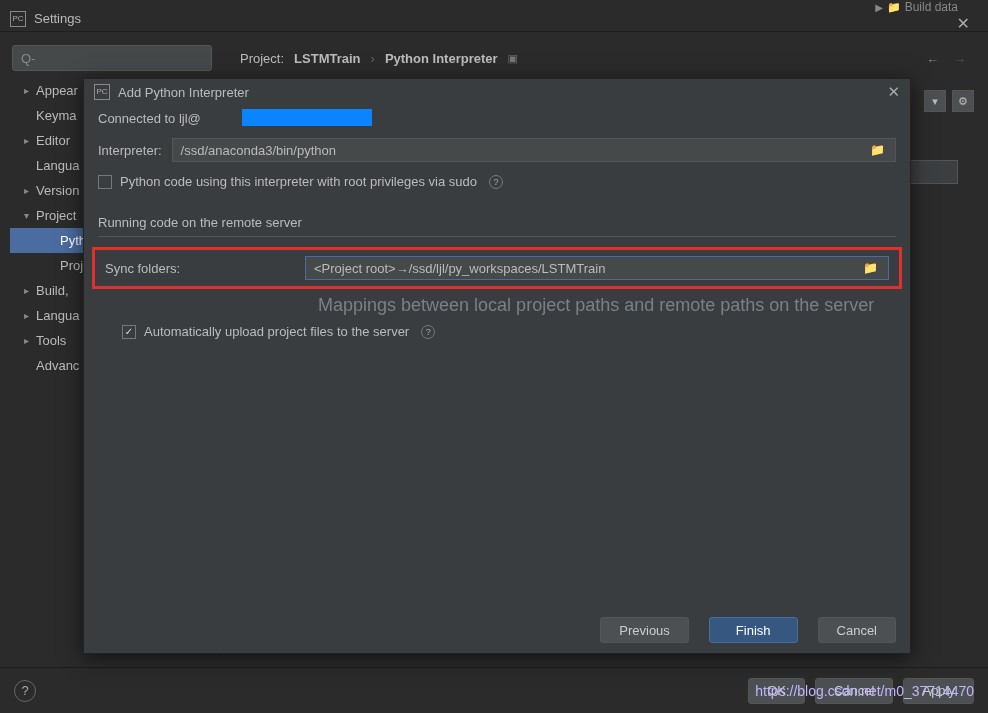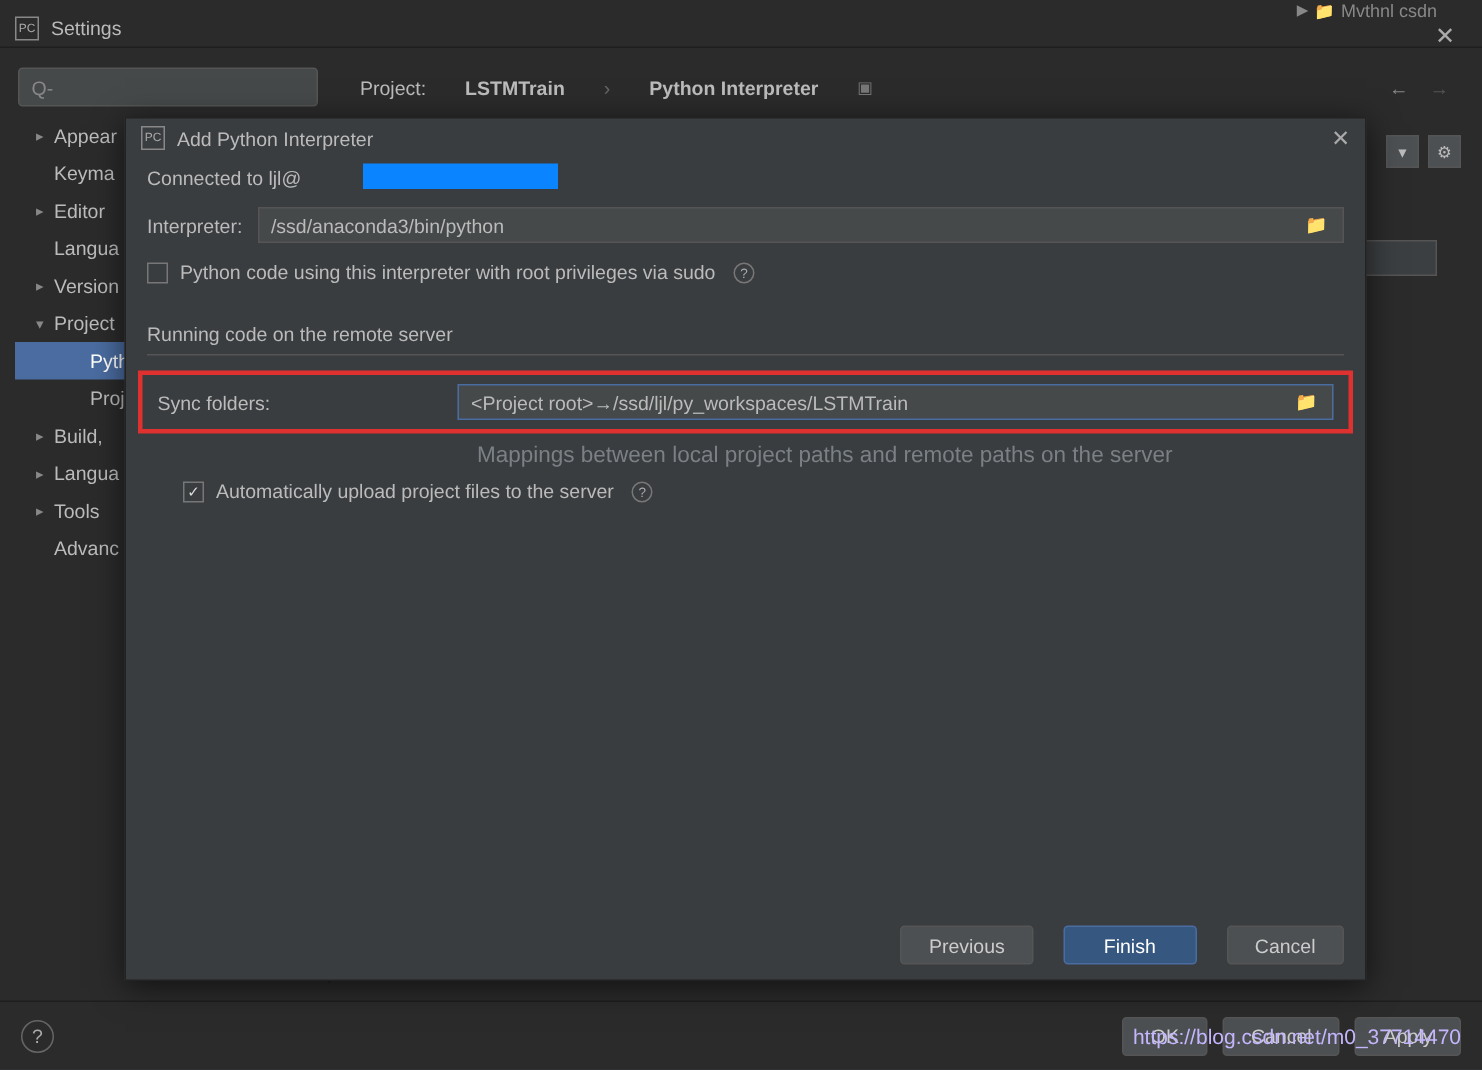--- a/index.html
+++ b/index.html
@@ -45,21 +45,21 @@
   }
   .search-box {
     width: 200px; height: 26px;
     background: #45494a;
     border: 1px solid #555;
     border-radius: 3px;
     color: #888; padding: 0 8px;
     display: flex; align-items: center;
   }
   .breadcrumb {
-    margin-left: 28px; display: flex; align-items: center; gap: 26px;
+    margin-left: 28px; display: flex; align-items: center; gap: 10px;
     font-weight: 500;
   }
   .breadcrumb .sep { color: #666; }
   .nav-arrows {
     margin-left: auto; display: flex; gap: 14px; color: #888;
     padding-right: 10px;
   }
   
   .sidebar {
     position: absolute; top: 78px; left: 10px;
@@ -176,38 +176,38 @@
     margin: 0 -6px;
   }
   .sync-label { width: 186px; }
   .sync-input {
     flex: 1; height: 24px;
     background: #45494a; border: 1px solid #4a6ca0;
     display: flex; align-items: center; padding: 0 8px;
     color: #bbb;
   }
   .hint {
-    margin-left: 220px; margin-top: 6px; color: #7a8085; font-size: 15px;
+    margin-left: 220px; margin-top: 6px; color: #7a8085; font-size: 18px;
     margin-bottom: 8px;
   }
   .auto-row { margin-left: 24px; }
   .dlg-buttons {
     margin-top: auto;
     display: flex; justify-content: flex-end;
     gap: 10px; padding-top: 10px;
   }
   .btn.primary { background: #365880; border-color: #4a6ca0; color: #fff; padding: 0 26px; }
 </style>
 </head>
 <body>
 
 <div class="top-fragment">
   <span style="font-size:10px;">▶</span>
   <span style="font-size:11px;">📁</span>
-  <span>Mvthnl csdn</span>
+  <span>Build data</span>
 </div>
 
 <div class="settings-titlebar">
   <div class="app-icon">PC</div>
   <span>Settings</span>
   <span class="settings-close">✕</span>
 </div>
 
 <div class="toolbar-row">
   <div class="search-box">

